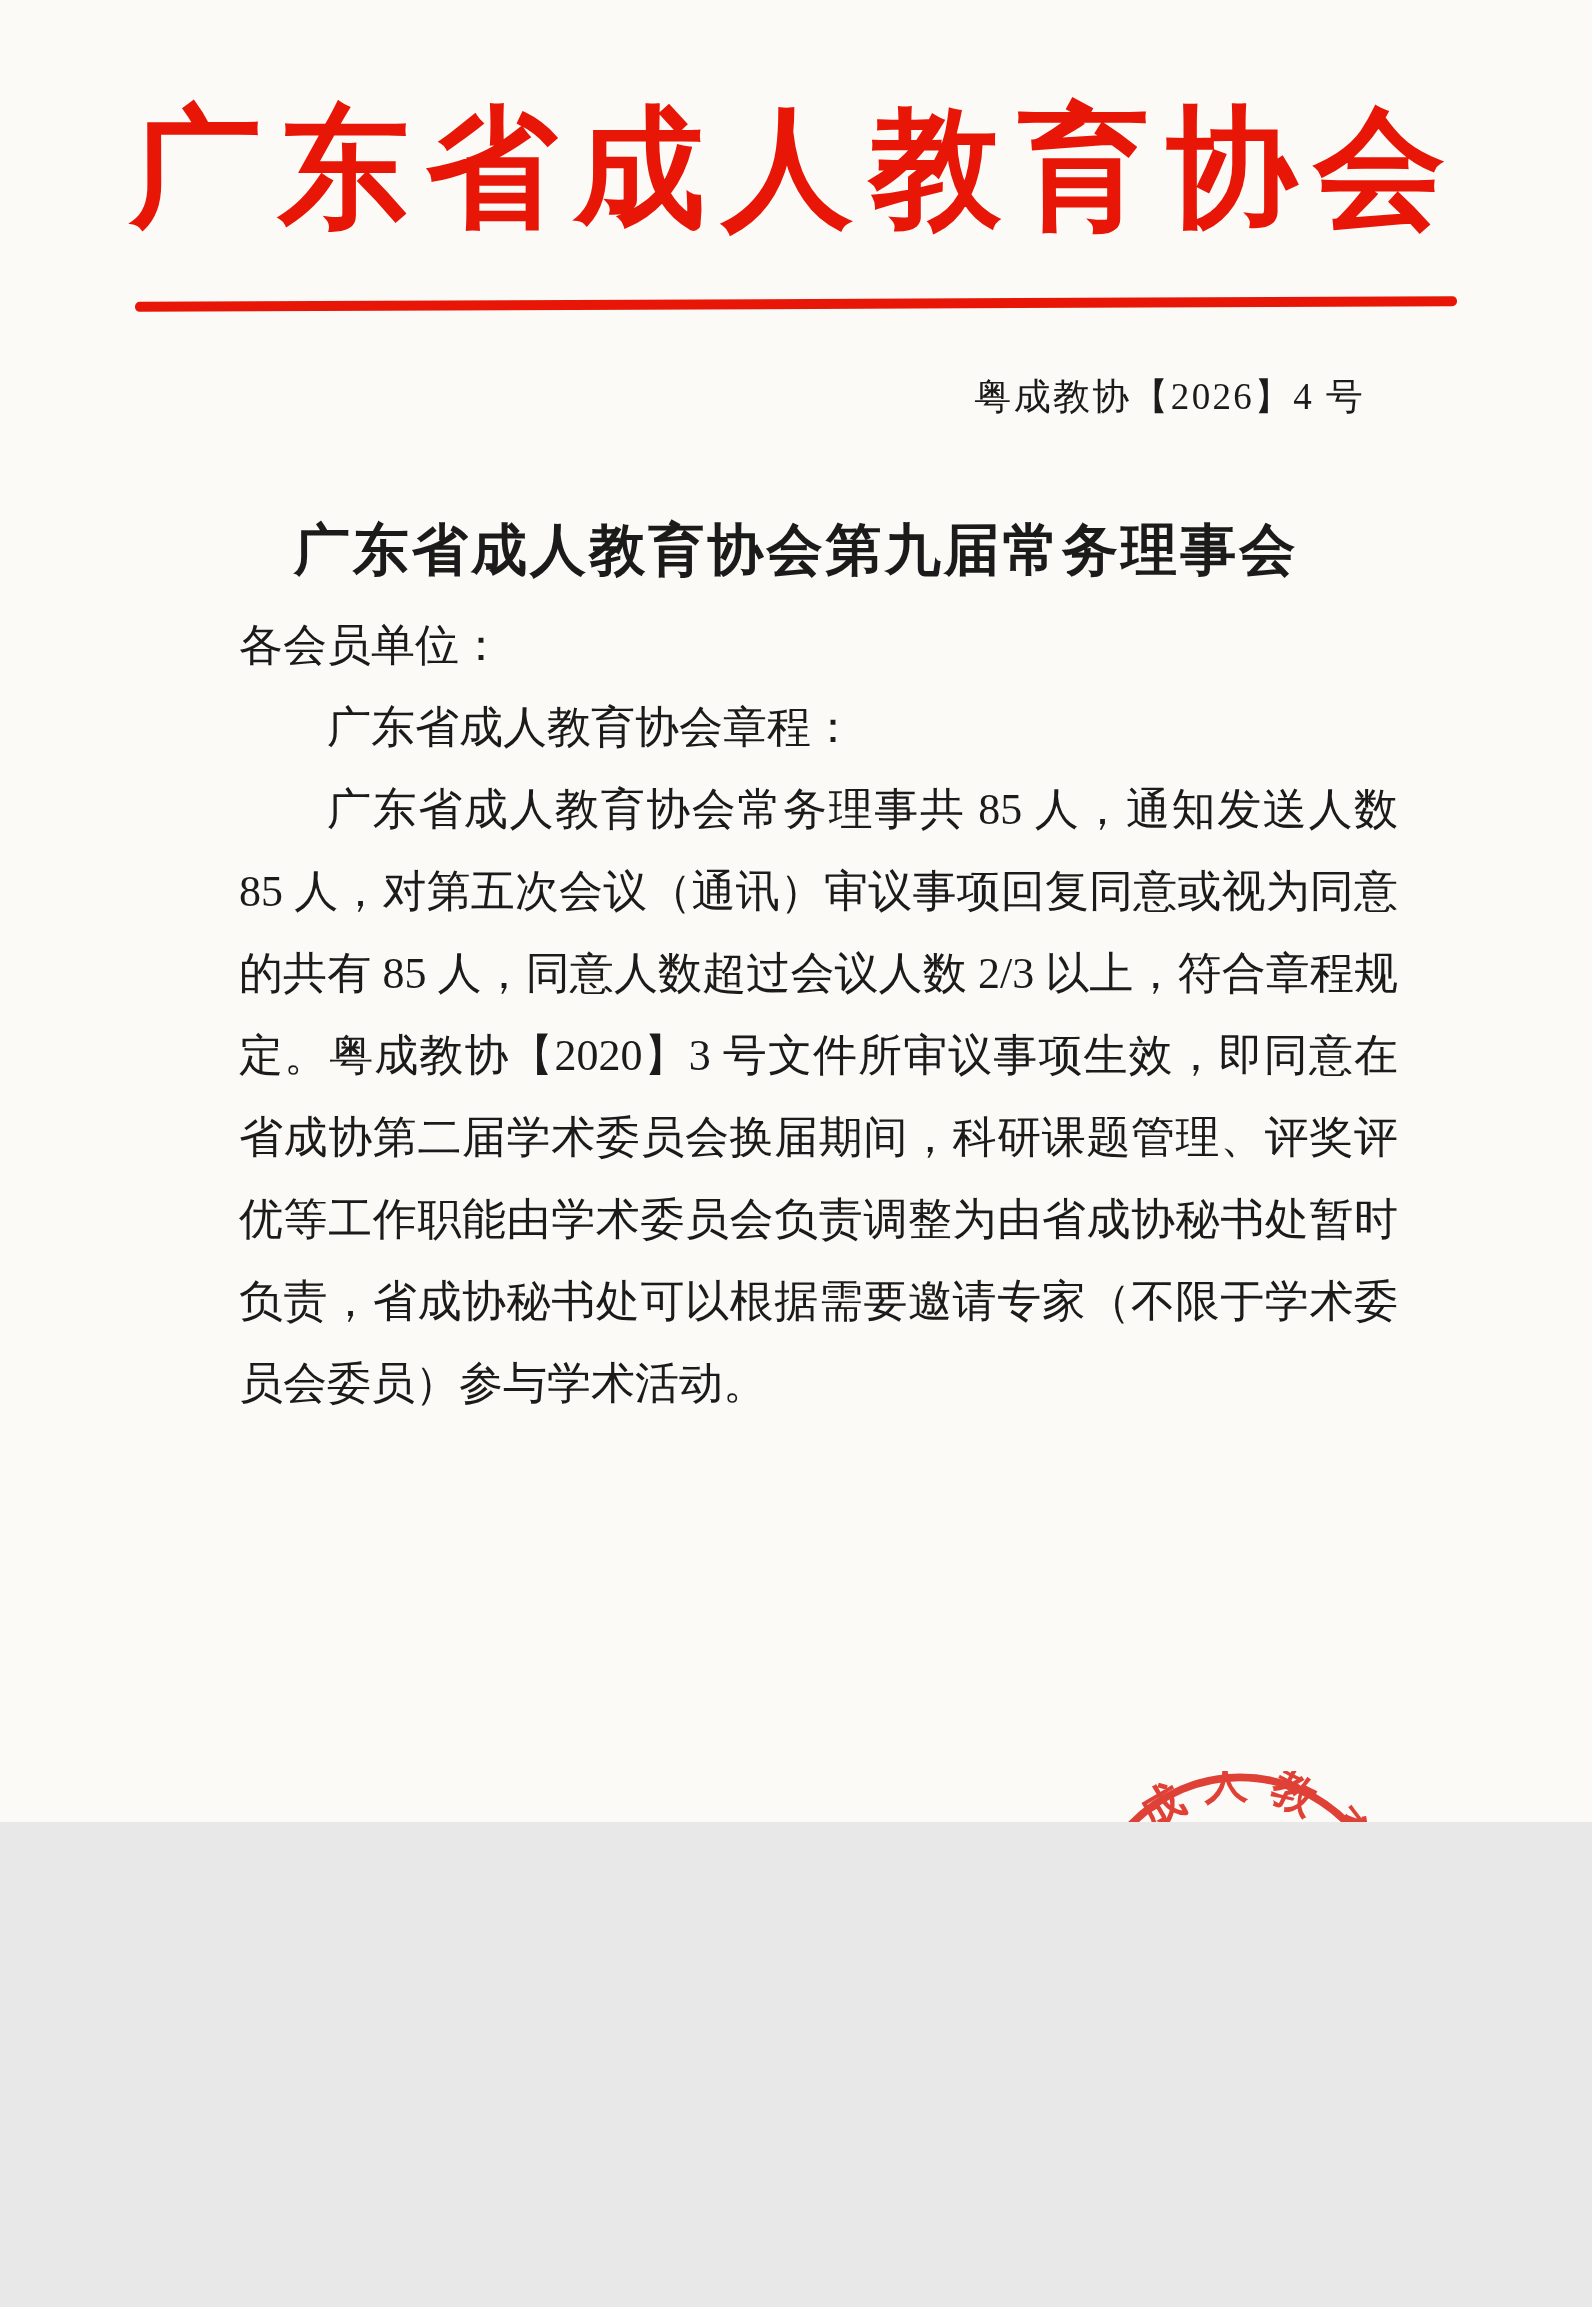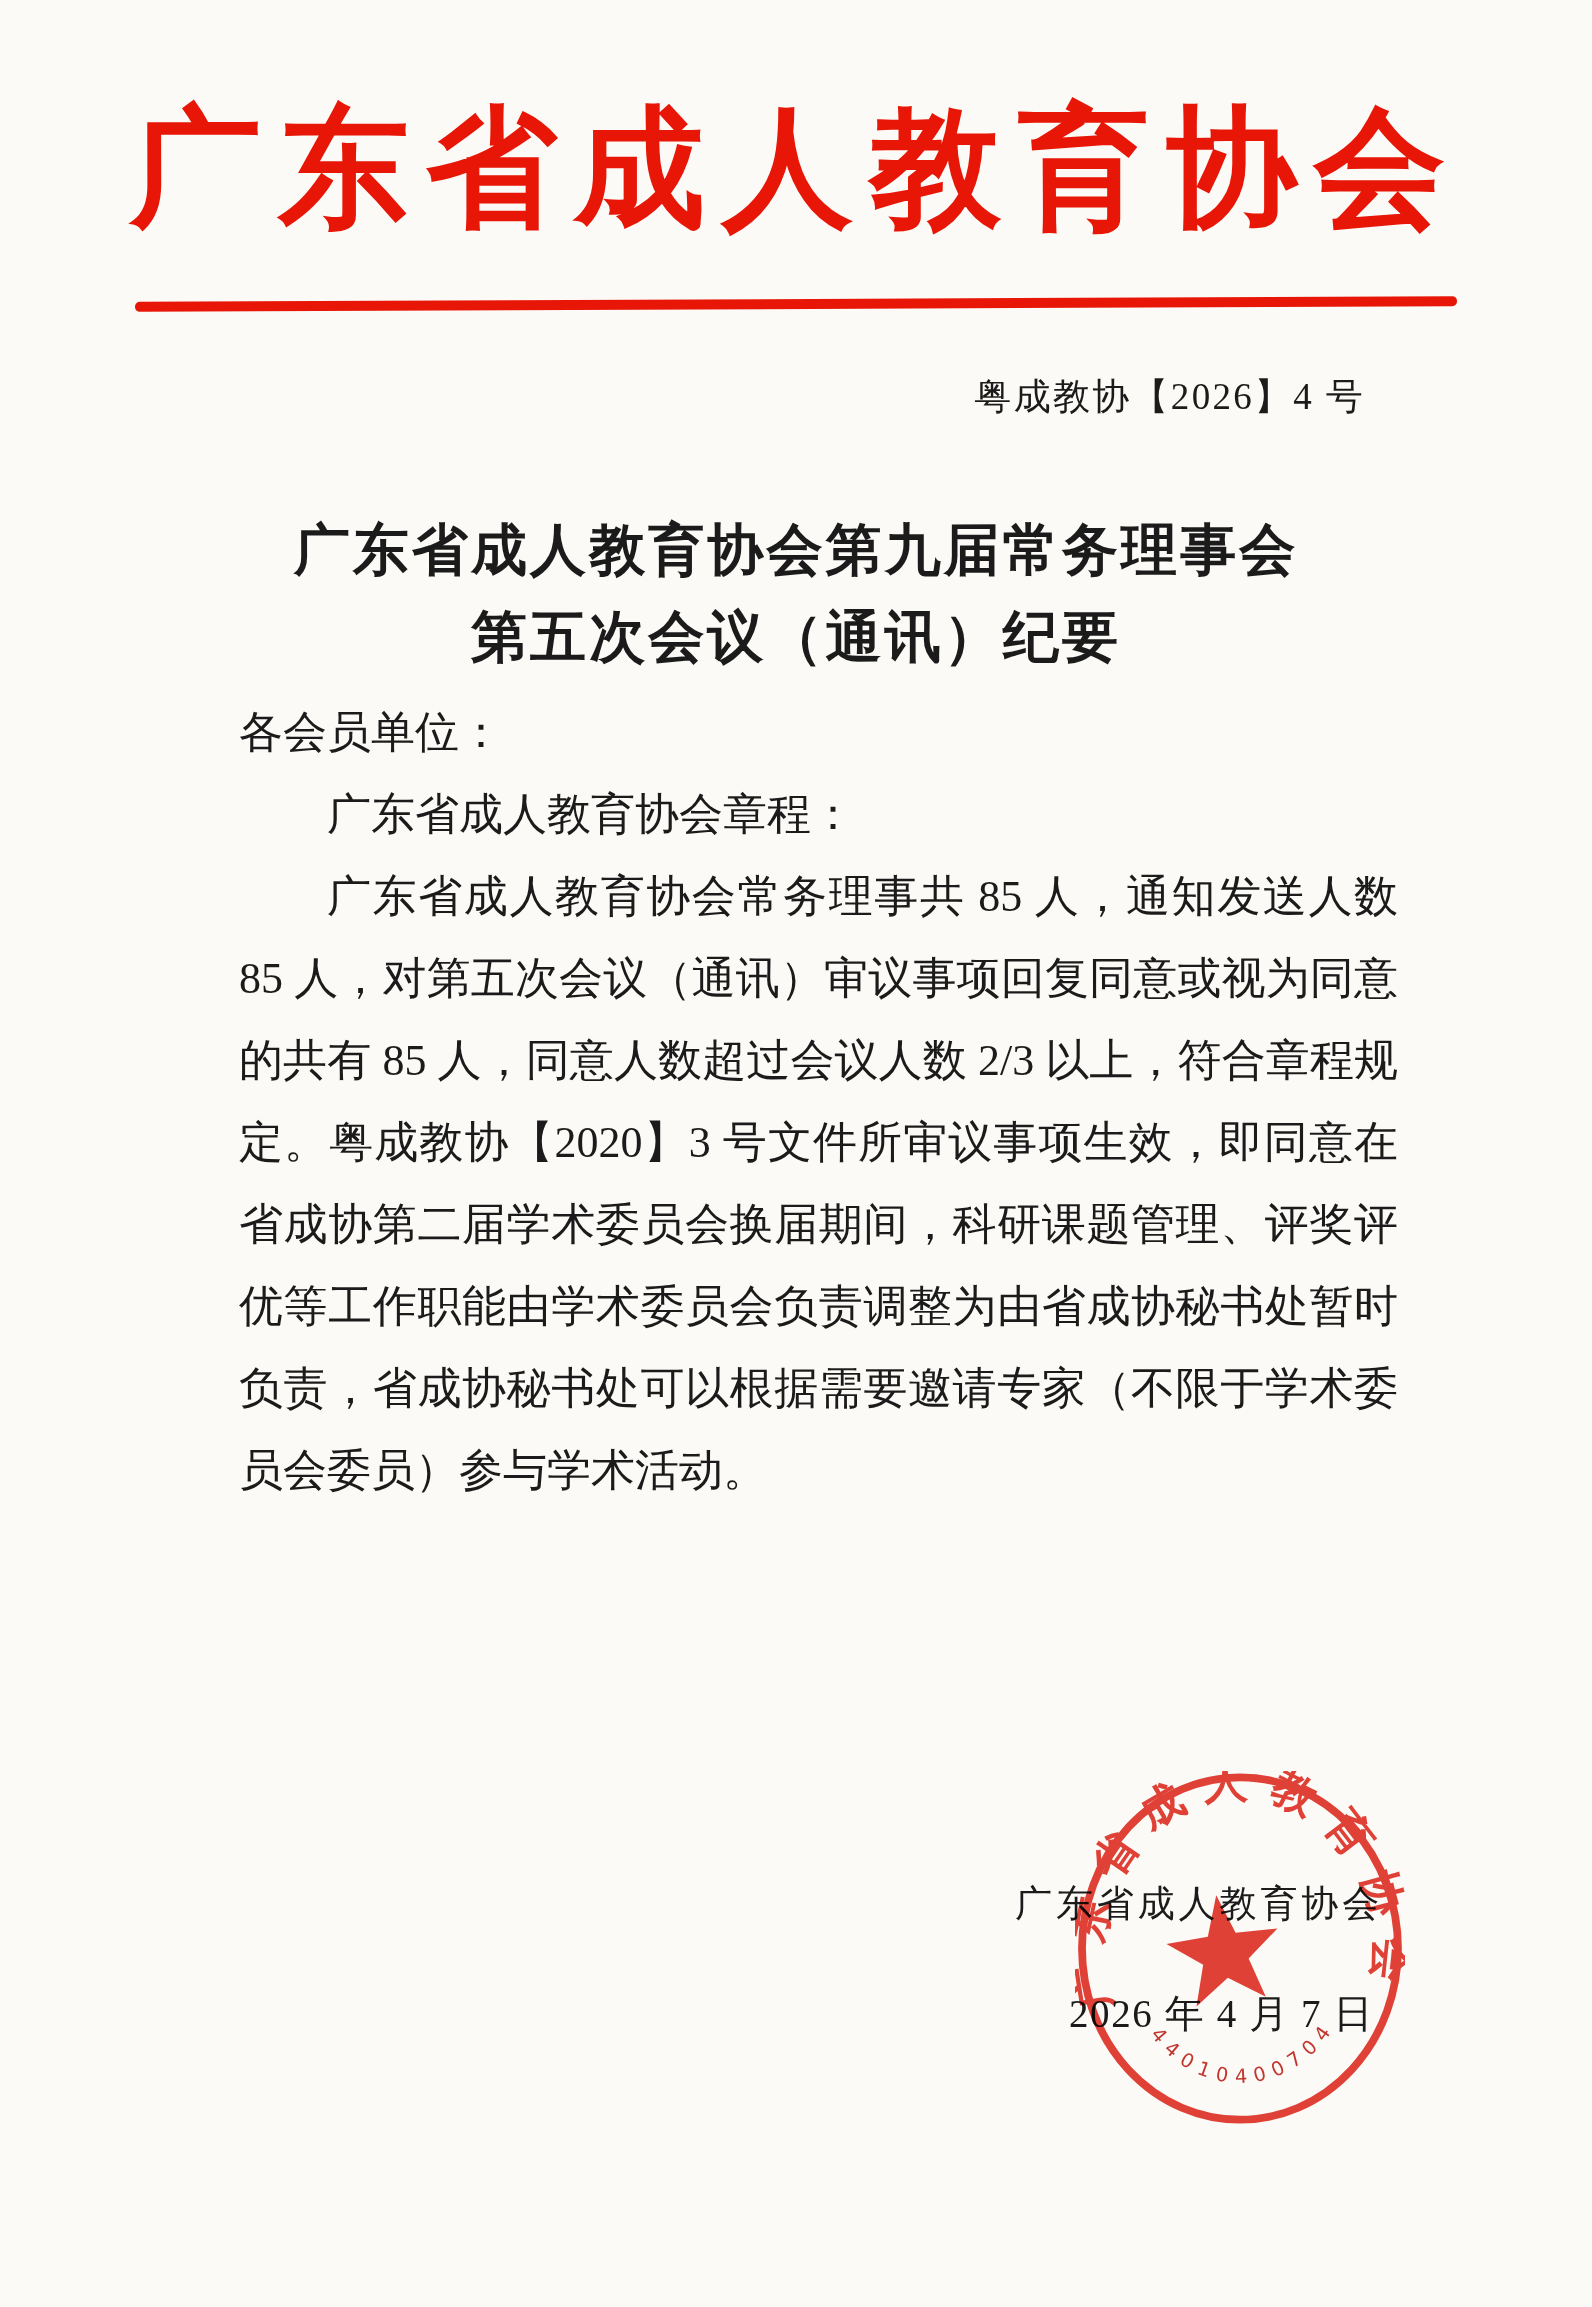--- a/index.html
+++ b/index.html
@@ -6,21 +6,21 @@
     --header-red:#e81607;
     --seal-red:#e23226;
     --serial-red:#c0261c;
     --ink:#1b1b1b;
     --paper:#fbfaf7;
   }
   *{margin:0;padding:0;box-sizing:border-box;}
   html,body{background:#e8e8e8;}
   .page{
     position:relative;
-    width:1592px;height:2307px;
+    width:1592px;height:1822px;
     margin:0 auto;
     background:var(--paper);
     font-family:"Liberation Serif","DejaVu Serif",serif;
     color:var(--ink);
     overflow:hidden;
   }
   
   .org-name{
     margin-top:87px;
     text-align:center;
@@ -114,21 +114,20 @@
 <div class="page">
 
   <div class="org-name">广东省成人教育协会</div>
 
   <div class="red-rule"></div>
 
   <div class="doc-number">粤成教协【2026】4 号</div>
 
   <div class="doc-title">
     <div>广东省成人教育协会第九届常务理事会</div>
-    <div>第五次会议（通讯）纪要</div>
   </div>
 
   <div class="body-text">
     <p class="no-indent">各会员单位：</p>
     <p>广东省成人教育协会章程：</p>
     <p>广东省成人教育协会常务理事共 85 人，通知发送人数 85 人，对第五次会议（通讯）审议事项回复同意或视为同意的共有 85 人，同意人数超过会议人数 2/3 以上，符合章程规定。粤成教协【2020】3 号文件所审议事项生效，即同意在省成协第二届学术委员会换届期间，科研课题管理、评奖评优等工作职能由学术委员会负责调整为由省成协秘书处暂时负责，省成协秘书处可以根据需要邀请专家（不限于学术委员会委员）参与学术活动。</p>
   </div>
 
   <div class="sign-org">广东省成人教育协会</div>
   <div class="sign-date">2026 年 4 月 7 日</div>

